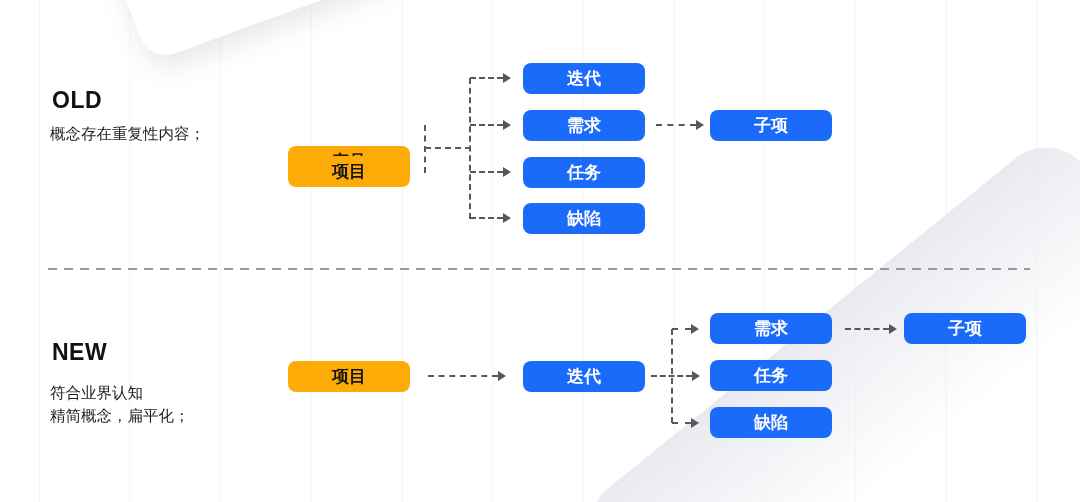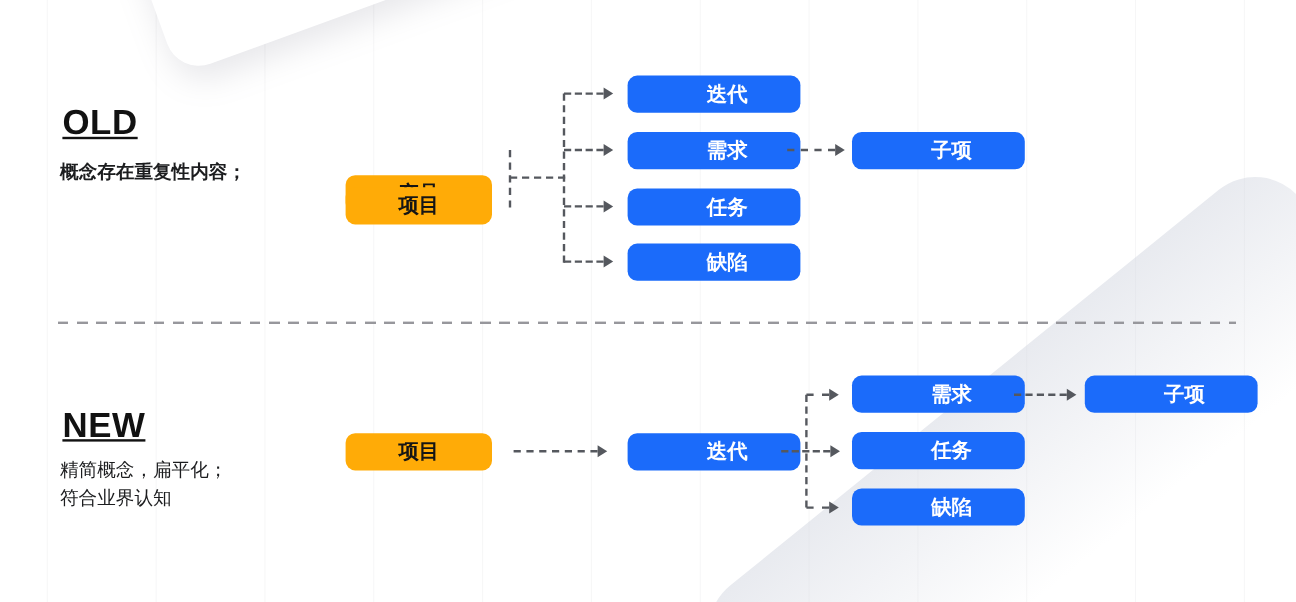--- a/index.html
+++ b/index.html
@@ -22,42 +22,42 @@
     transform:rotate(-20deg);
     box-shadow:0 12px 26px rgba(125,129,145,0.18);
   }
   .decor-wedge-right{
     position:absolute;left:1053px;top:128px;width:620px;height:620px;
     transform-origin:0 0;transform:rotate(51deg);
     background:linear-gradient(90deg, rgba(210,214,224,0.5) 0px, rgba(255,255,255,0) 170px);
     border-radius:48px;
   }
   
-  .section-heading{position:absolute;font-size:29px;font-weight:800;color:var(--heading);letter-spacing:0.5px;text-decoration:underline;}
+  .section-heading{position:absolute;font-size:23px;font-weight:800;color:var(--heading);letter-spacing:0.5px;}
   .section-desc{position:absolute;font-size:15.5px;line-height:23px;color:#1c1d1f;}
   
   .node{
     position:absolute;width:122px;height:31px;border-radius:8px;
     display:flex;align-items:center;justify-content:center;
     font-size:17px;font-weight:700;
   }
   .node.orange{background:var(--orange);color:var(--node-dark-text);}
-  .node.blue{background:var(--blue);color:var(--node-light-text);padding-left:22px;}
+  .node.blue{background:var(--blue);color:var(--node-light-text);}
   
   .hline{position:absolute;height:0;border-top:2px dashed var(--connector);}
   .vline{position:absolute;width:0;border-left:2px dashed var(--connector);}
   .ahead{position:absolute;width:0;height:0;border-top:5px solid transparent;border-bottom:5px solid transparent;border-left:8px solid var(--connector);}
   .divider{
     position:absolute;left:48px;top:268px;width:982px;height:2px;
     background:repeating-linear-gradient(90deg, var(--divider) 0 9px, transparent 9px 16px);
   }
 
   
   .h-old{left:52px;top:87px;}
-  .d-old{left:50px;top:132px;font-weight:bold;}
+  .d-old{left:50px;top:122px;}
   .n-old-product{left:288px;top:109px;margin-top:37px;}
   .n-old-project{left:288px;top:156px;}
   .n-old-iteration{left:523px;top:63px;}
   .n-old-requirement{left:523px;top:110px;}
   .n-old-task{left:523px;top:157px;}
   .n-old-defect{left:523px;top:203px;}
   .n-old-subitem{left:710px;top:110px;}
   .c-old-v1{left:424px;top:125px;height:48px;}
   .c-old-h1{left:425px;top:147px;width:46px;}
   .c-old-v2{left:469px;top:78px;height:141px;}
@@ -125,22 +125,22 @@
   <div class="ahead a-old-3"></div>
   <div class="hline c-old-stub4"></div>
   <div class="ahead a-old-4"></div>
   <div class="hline c-old-sub"></div>
   <div class="ahead a-old-sub"></div>
 
   <div class="divider"></div>
 
   <div class="section-heading h-new">NEW</div>
   <div class="section-desc d-new">
+    <div>符合业界认知</div>
     <div>精简概念，扁平化；</div>
-    <div>符合业界认知</div>
   </div>
 
   <div class="node orange n-new-project">项目</div>
   <div class="node blue n-new-iteration">迭代</div>
   <div class="node blue n-new-requirement">需求</div>
   <div class="node blue n-new-task">任务</div>
   <div class="node blue n-new-defect">缺陷</div>
   <div class="node blue n-new-subitem">子项</div>
 
   <div class="hline c-new-projiter"></div>

